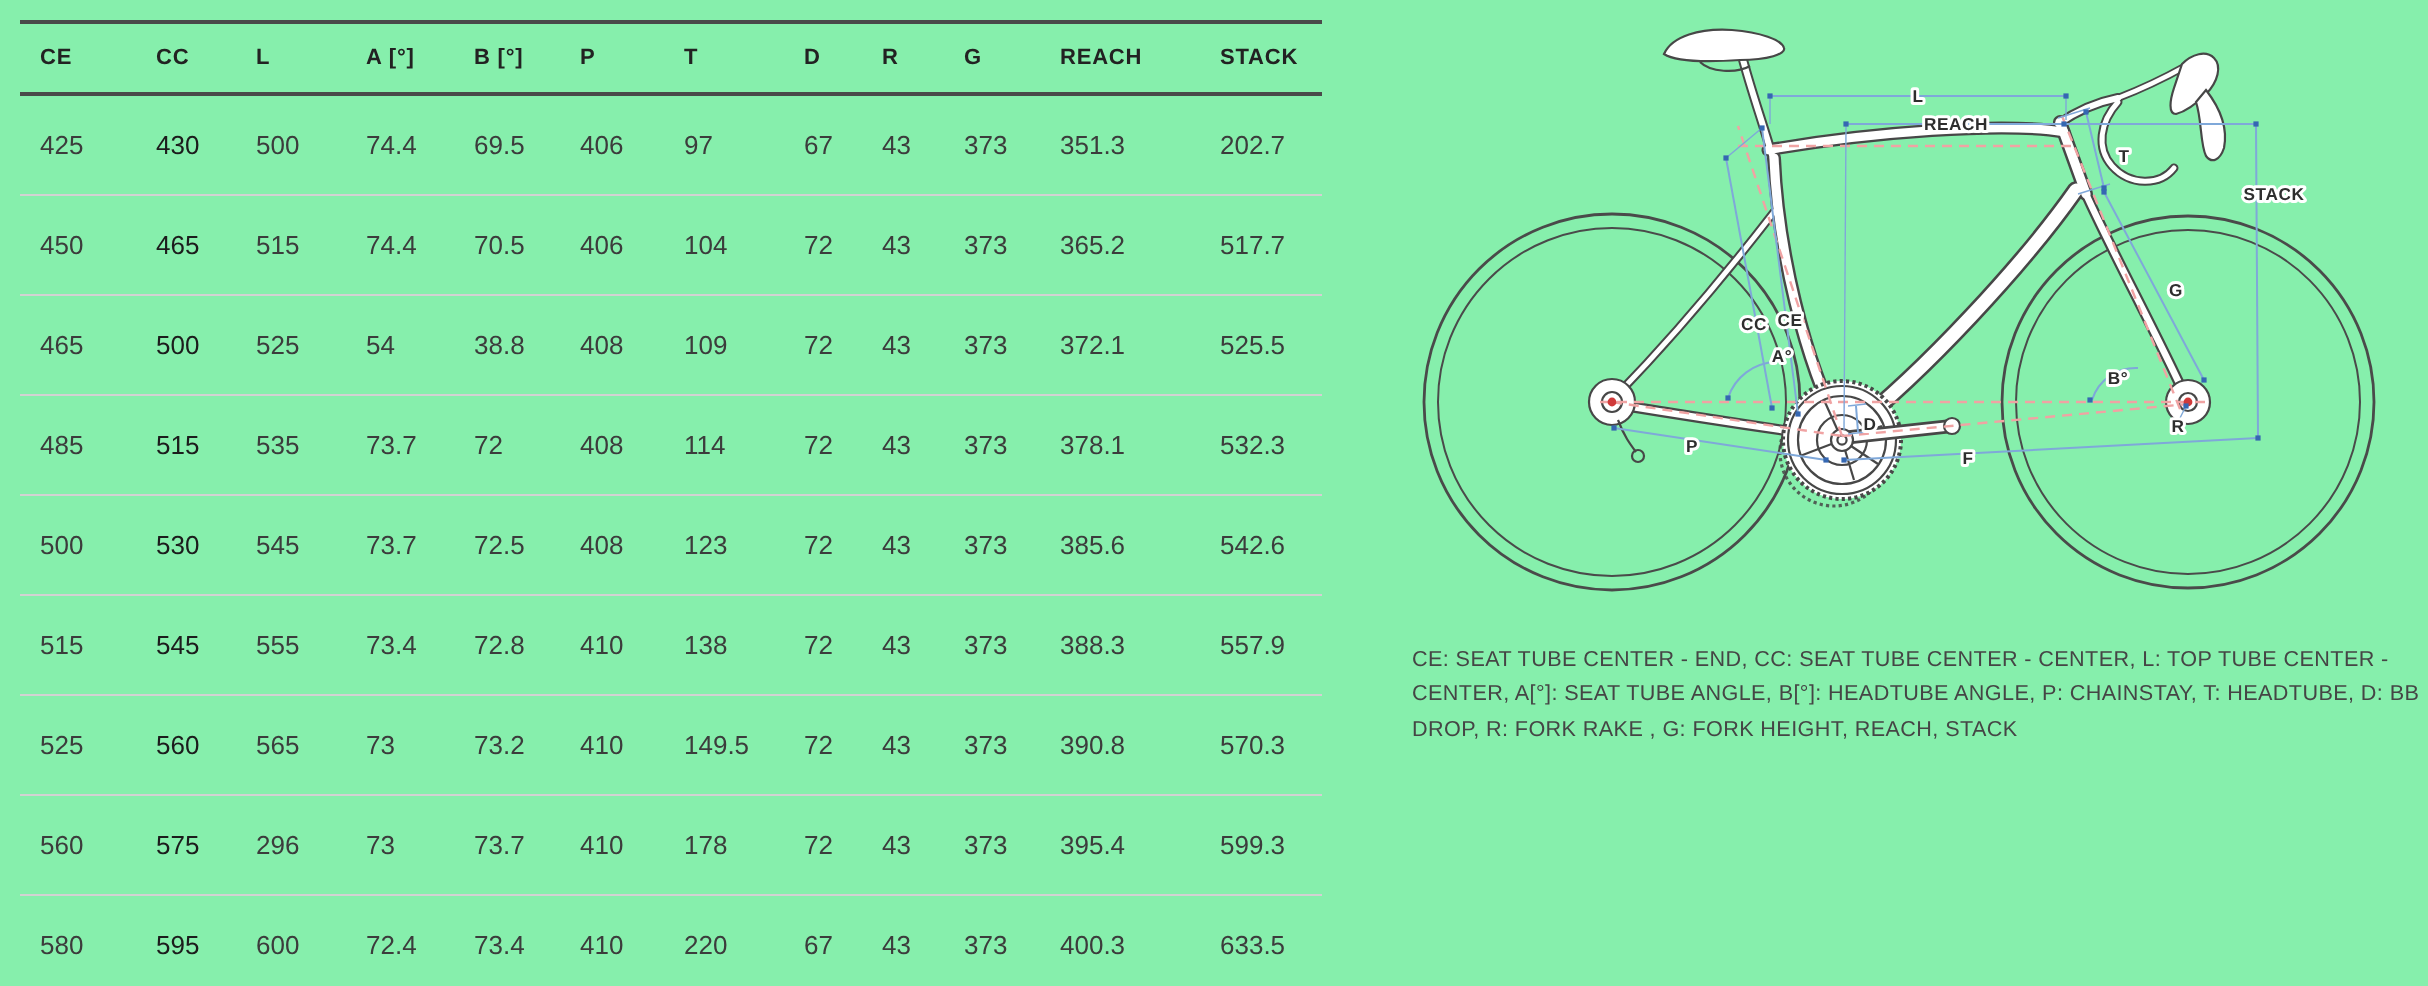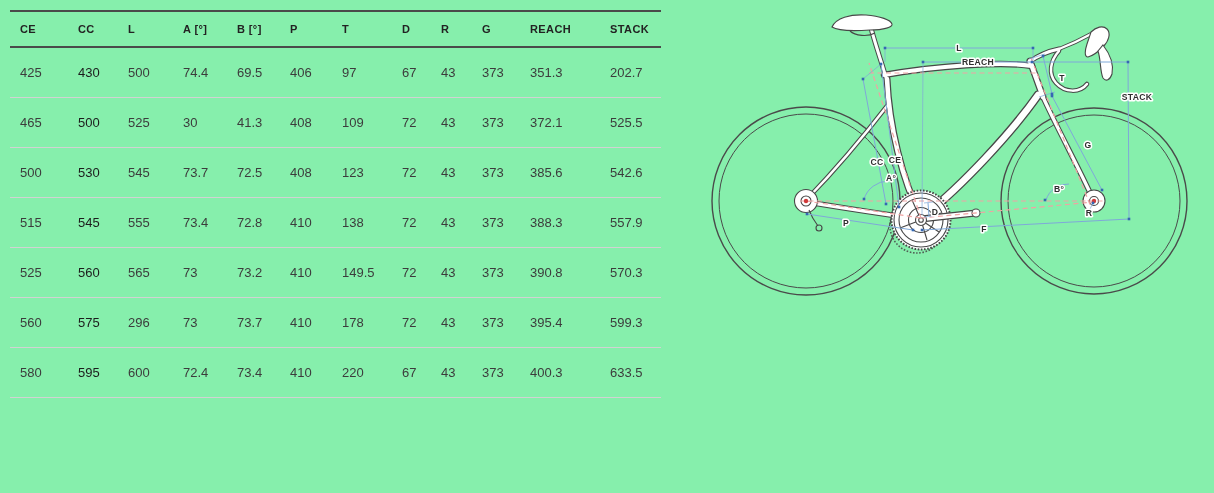--- a/index.html
+++ b/index.html
@@ -87,32 +87,60 @@
             <td>69.5</td>
             <td>406</td>
             <td>97</td>
             <td>67</td>
             <td>43</td>
             <td>373</td>
             <td>351.3</td>
             <td>202.7</td>
           </tr>
           <tr>
+            <td>450</td>
+            <td class="bold">465</td>
+            <td>515</td>
+            <td>74.4</td>
+            <td>70.5</td>
+            <td>406</td>
+            <td>104</td>
+            <td>72</td>
+            <td>43</td>
+            <td>373</td>
+            <td>365.2</td>
+            <td>517.7</td>
+          </tr>
+          <tr>
             <td>465</td>
             <td class="bold">500</td>
             <td>525</td>
-            <td>30</td>
-            <td>41.3</td>
+            <td>54</td>
+            <td>38.8</td>
             <td>408</td>
             <td>109</td>
             <td>72</td>
             <td>43</td>
             <td>373</td>
             <td>372.1</td>
             <td>525.5</td>
+          </tr>
+          <tr>
+            <td>485</td>
+            <td class="bold">515</td>
+            <td>535</td>
+            <td>73.7</td>
+            <td>72</td>
+            <td>408</td>
+            <td>114</td>
+            <td>72</td>
+            <td>43</td>
+            <td>373</td>
+            <td>378.1</td>
+            <td>532.3</td>
           </tr>
           <tr>
             <td>500</td>
             <td class="bold">530</td>
             <td>545</td>
             <td>73.7</td>
             <td>72.5</td>
             <td>408</td>
             <td>123</td>
             <td>72</td>
@@ -329,14 +357,15 @@
         <text class="lbl" x="191" y="181">A°</text>
         <text class="lbl" x="359" y="192">B°</text>
         <text class="lbl" x="235" y="215">D</text>
         <text class="lbl" x="389" y="216">R</text>
         <text class="lbl" x="146" y="226">P</text>
         <text class="lbl" x="284" y="232">F</text>
       </g>
     </svg>
   </div>
 
+  <p class="legend">CE: SEAT TUBE CENTER - END, CC: SEAT TUBE CENTER - CENTER, L: TOP TUBE CENTER - CENTER, A[°]: SEAT TUBE ANGLE, B[°]: HEADTUBE ANGLE, P: CHAINSTAY, T: HEADTUBE, D: BB DROP, R: FORK RAKE , G: FORK HEIGHT, REACH, STACK</p>
 
 </div>
 
 </body></html>

